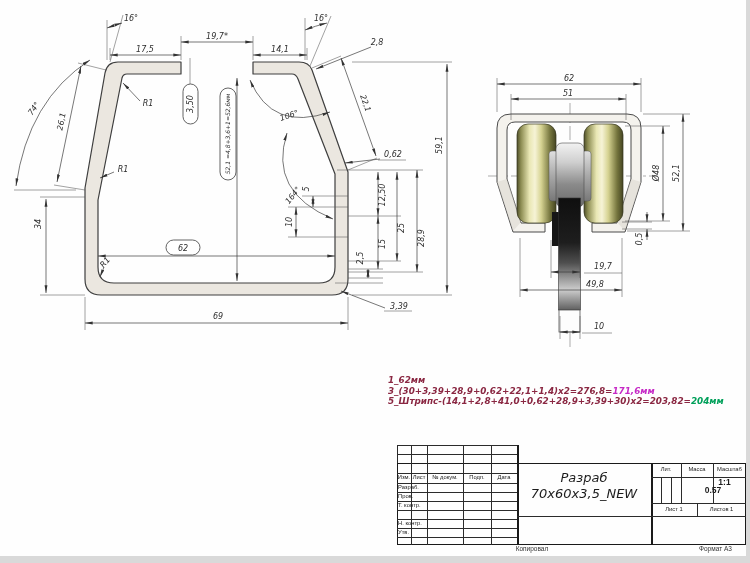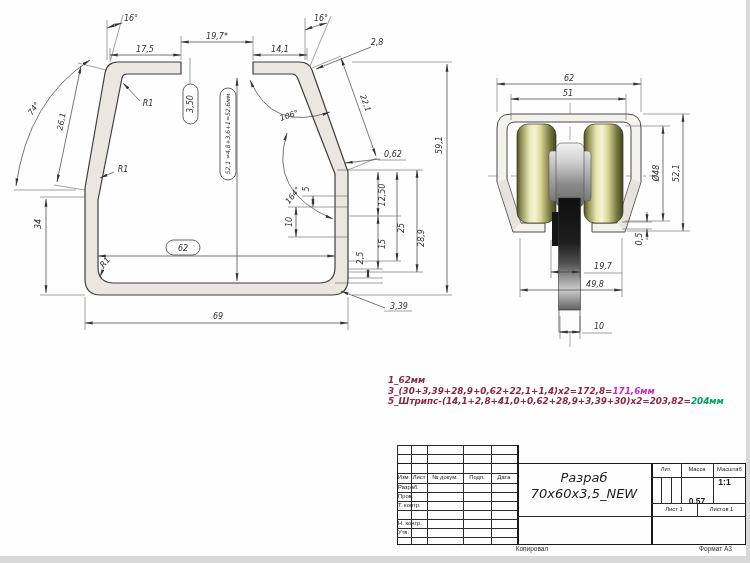--- a/index.html
+++ b/index.html
@@ -202,21 +202,21 @@
       <text class="dt" transform="rotate(-90 642 239)" x="642" y="239">0,5</text>
       <text class="dt" x="603" y="269">19,7</text>
       <text class="dt" x="595" y="287">49,8</text>
       <text class="dt" x="599" y="329">10</text>
     </g>
   </g>
 </svg>
 
 <div id="notes" class="abs">
       <div><span style="color: rgb(138, 39, 66);">1_62мм</span></div>
-      <div><span style="color: rgb(138, 39, 66);">3_(30+3,39+28,9+0,62+22,1+1,4)x2=172,8=</span><span style="color: rgb(198, 40, 198);">171,6мм</span></div>
+      <div><span style="color: rgb(138, 39, 66);">3_(30+3,39+28,9+0,62+22,1+1,4)x2=276,8=</span><span style="color: rgb(198, 40, 198);">171,6мм</span></div>
       <div><span style="color: rgb(138, 39, 66);">5_Штрипс-(14,1+2,8+41,0+0,62+28,9+3,39+30)x2=203,82=</span><span style="color: rgb(0, 160, 90); text-align: right;">204мм</span></div>
     </div>
 
 <div id="tb" class="abs">
 
   <div class="abs" style="left:0;top:19px;width:349px;height:82px;border:1.5px solid #1a1a1a;box-sizing:border-box;"></div>
 
   <div class="ln" style="left:0;top:1px;width:120px;height:1px;"></div>
   <div class="ln" style="left:0;top:10px;width:120px;height:1px;"></div>
 
@@ -259,21 +259,21 @@
   <div class="cellL" style="left:1px;top:85px;width:29px;">Утв.</div>
 
   <div class="cell big" style="left:120px;top:26px;width:134px;line-height:16px;">
     <div>Разраб</div>
     <div>70x60x3,5_NEW</div>
   </div>
 
   <div class="cell" style="left:254px;top:22px;width:30px;">Лит.</div>
   <div class="cell" style="left:284px;top:22px;width:32px;">Масса</div>
   <div class="cell" style="left:316px;top:22px;width:33px;">Масштаб</div>
-  <div class="cell val" style="left:284px;top:52px;width:32px;">0.57</div>
+  <div class="cell val" style="left:284px;top:41px;width:32px;padding-left:16px;">0.57</div>
   <div class="cell val" style="left:316px;top:33px;width:23px;">1:1</div>
   <div class="cell" style="left:254px;top:62px;width:46px;">Лист 1</div>
   <div class="cell" style="left:300px;top:62px;width:49px;">Листов 1</div>
 </div>
 
 <div class="abs foot" style="left:502px;top:545px;width:60px;">Копировал</div>
 <div class="abs foot" style="left:683px;top:545px;width:65px;">Формат А3</div>
 
 <div class="abs edge" style="left:746px;top:0;width:4px;height:563px;"></div>
 <div class="abs edge" style="left:0;top:556px;width:750px;height:7px;"></div>

